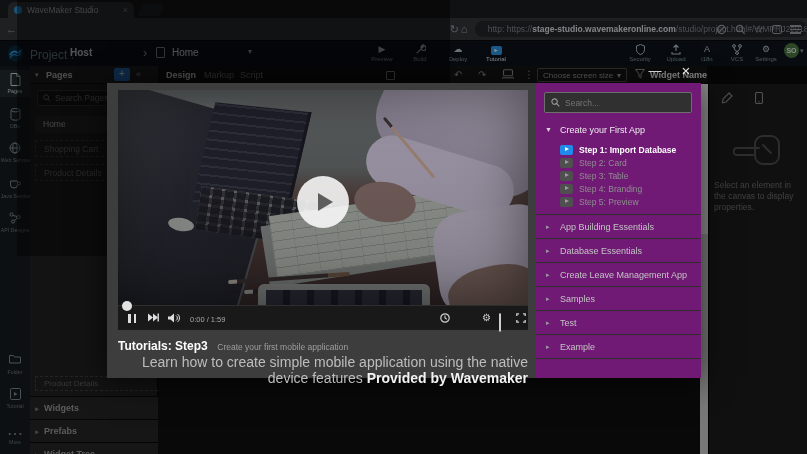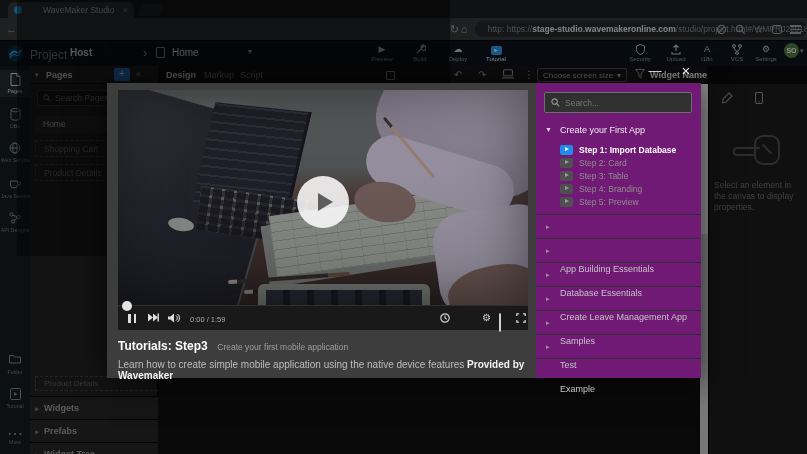--- a/index.html
+++ b/index.html
@@ -9,21 +9,21 @@
     font-family:"Liberation Sans", sans-serif; background:#0c0c0c;
     -webkit-font-smoothing:antialiased;
   }
   .abs { position:absolute; }
 
   
   .tabstrip { left:0; top:0; width:807px; height:18px; background:#1c1e20; }
   .tab { left:8px; top:2px; width:126px; height:16px; background:#34373b; border-radius:6px 6px 0 0;
          display:flex; align-items:center; padding:0 6px; gap:5px; }
   .favicon { width:8px; height:8px; border-radius:50%; background:#2f8fd0; flex:0 0 auto; }
-  .tab-title { font-size:8.5px; color:#c4c7c9; white-space:nowrap; overflow:hidden; flex:1;margin-left:16px; }
+  .tab-title { font-size:8.5px; color:#c4c7c9; white-space:nowrap; overflow:hidden; flex:1; }
   .tab-close { font-size:9px; color:#8d9093; line-height:1; }
   .newtab { left:140px; top:4px; width:22px; height:12px; background:#26282b; transform:skewX(-18deg); border-radius:2px; }
 
   .addressbar { left:0; top:18px; width:807px; height:23px; background:#34373b; border-bottom:1px solid #0a0a0a;
                 display:flex; align-items:center; }
   .nav-ic { font-size:11px; color:#9aa0a6; width:18px; text-align:center; }
   .nav-ic.dim { color:#55595e; }
   .urlbox { position:relative; margin-left:6px; width:606px; height:16px; background:#24262a; border-radius:8px;
             display:flex; align-items:center; padding:0 8px; gap:5px; overflow:hidden; }
   .url-text { font-size:8.5px; white-space:nowrap; }
@@ -159,42 +159,42 @@
   .pausebars i { display:block; width:2.5px; height:9px; background:#dedede; }
   .vic { position:absolute; top:7px; }
   .vtime { position:absolute; left:72px; top:9px; font-size:7.5px; color:#a9a9a9; }
   .cc-ic { width:13px; height:9px; background:#cfcfcf; border-radius:2px; }
   .thr-ic { width:13px; height:9px; border:1.5px solid #cfcfcf; border-radius:1px; }
   .gear-v { font-size:10px; color:#cfcfcf; line-height:10px; }
 
   .caption { position:absolute; left:11px; top:253px; width:410px; }
   .cap-title { font-size:12px; font-weight:bold; color:#fdfdfd; }
   .cap-sub { font-size:8.5px; color:#9e9e9e; margin-left:5px; }
-  .cap-desc { margin-top:5px; font-size:10px; color:#bdbdbd; }
+  .cap-desc { font-size:14px; color:#bdbdbd;text-align:right; }
   .cap-prov { font-weight:bold; color:#f2f2f2; }
 
   .treecol { position:absolute; left:429px; top:0; width:165px; height:295px; background:#701a75; }
   .msearch { position:absolute; left:8px; top:9px; width:148px; height:21px; background:#303030; border:1px solid #6e6e6e;
              border-radius:2px; display:flex; align-items:center; padding:0 6px; gap:5px; }
   .msearch input { background:transparent; border:0; outline:0; color:#a8a8a8; font-size:8.5px; width:110px;
                    font-family:"Liberation Sans",sans-serif; }
   .tree-head { position:absolute; left:0; top:40px; width:165px; height:16px; }
   .tree-head .tcaret { position:absolute; left:9px; top:3px; font-size:7px; color:#d5d5d5; }
   .tree-head .tlabel { position:absolute; left:24px; top:2px; font-size:9px; color:#ececec; }
   .step { position:absolute; left:24px; width:140px; height:13px; display:flex; align-items:center; gap:6px; }
   .step .sic { width:13px; height:10px; border-radius:2px; background:#4f4f4f; position:relative; flex:0 0 auto; }
   .step .sic::after { content:""; position:absolute; left:4.5px; top:2.5px; width:0; height:0;
                       border-left:4px solid #9b9b9b; border-top:2.5px solid transparent; border-bottom:2.5px solid transparent; }
   .step.active .sic { background:#1f8ceb; }
   .step.active .sic::after { border-left-color:#fff; }
   .step .slb { font-size:8.5px; color:#8f8f8f; white-space:nowrap; }
   .step.active .slb { color:#ffffff; font-weight:bold; }
   .tsection { position:absolute; left:0; width:165px; height:24px; border-top:1px solid #2e2e2e; }
   .tsection .tcaret { position:absolute; left:10px; top:8px; font-size:7px; color:#9a9a9a; }
-  .tsection .tlabel { position:absolute; left:24px; top:7px; font-size:9px; color:#c4c4c4; white-space:nowrap;margin-top:42px; }
+  .tsection .tlabel { position:absolute; left:24px; top:7px; font-size:9px; color:#c4c4c4; white-space:nowrap; }
   .tsect-end { position:absolute; left:0; width:165px; border-top:1px solid #2e2e2e; }
 
   svg { display:block; }
 </style>
 </head>
 <body>
 
 <div id="screen">
 
   <div class="abs tabstrip">

